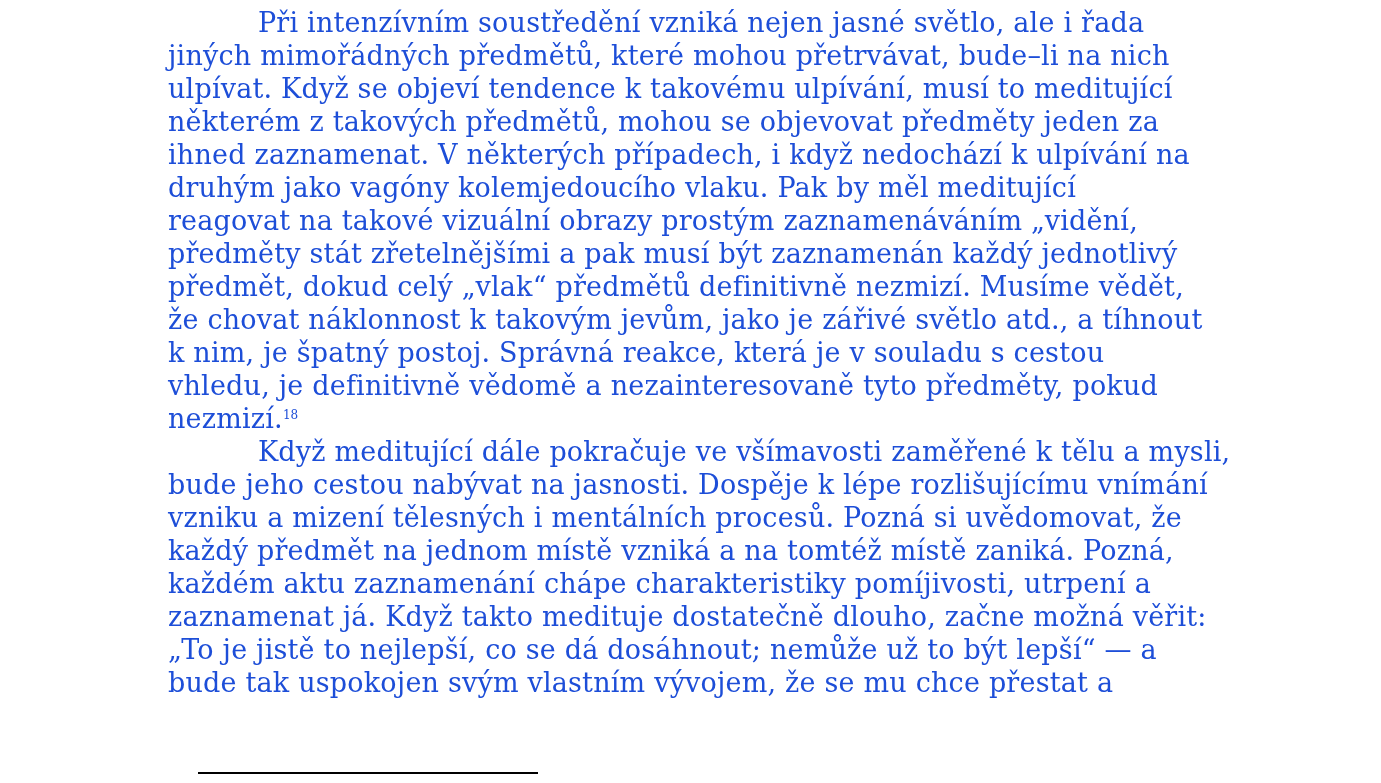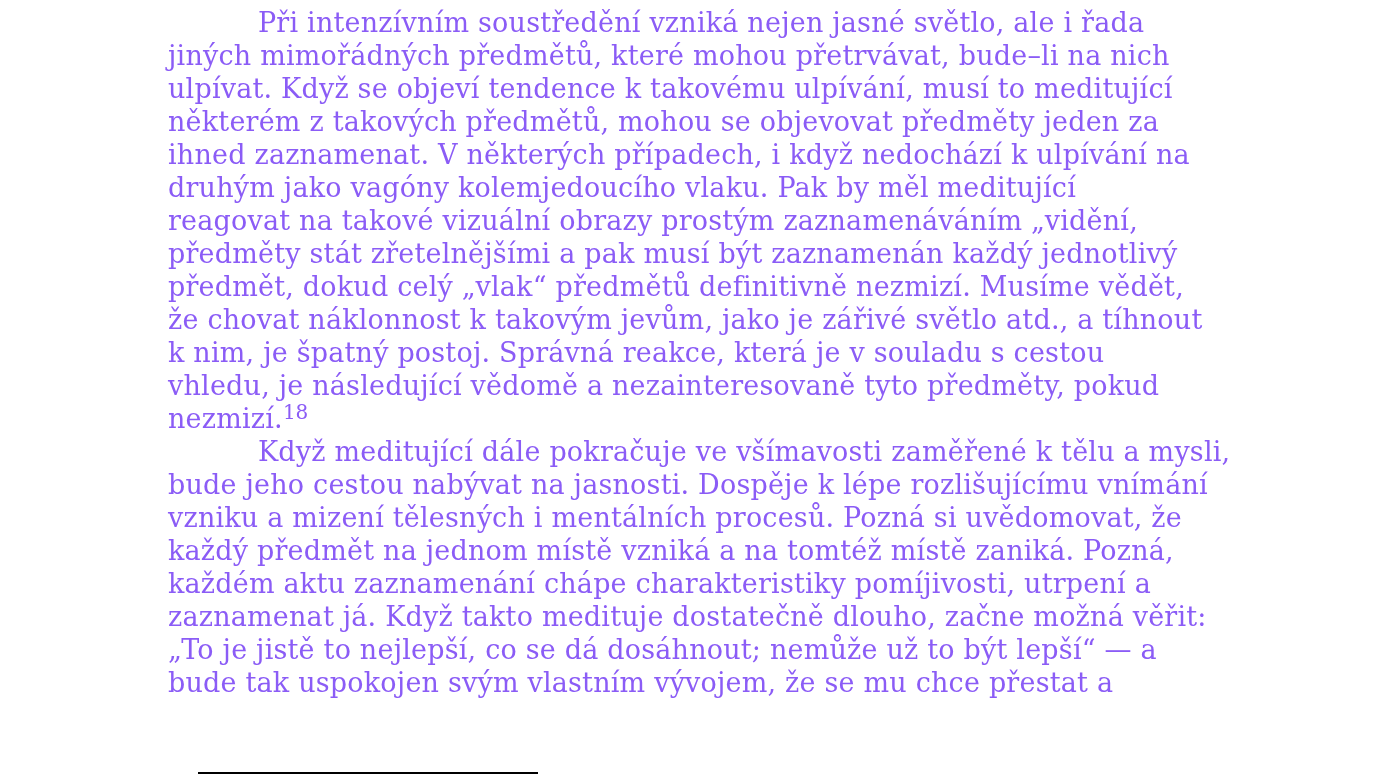--- a/index.html
+++ b/index.html
@@ -17,38 +17,38 @@
   .page {
     position: absolute;
     inset: 0;
     background: #ffffff;
   }
   .document-text {
     position: absolute;
     left: 168px;
     top: 6px;
     width: 1180px;
-    color: #8b5cf6;
+    color: #1d4ed8;
     font-size: 27px;
     line-height: 33px;
     letter-spacing: 0.2px;
   }
   .paragraph {
     margin: 0;
     padding: 0;
   }
   .text-line {
     white-space: nowrap;
     height: 33px;
   }
   .text-line.indent {
     padding-left: 90px;
   }
   .text-line sup {
-    font-size: 20px;
+    font-size: 12px;
     line-height: 0;
     vertical-align: 9px;
     letter-spacing: 0;
   }
   .footnote-separator {
     position: absolute;
     left: 198px;
     top: 772px;
     width: 340px;
     height: 2px;
@@ -65,21 +65,21 @@
         <div class="text-line">jiných mimořádných předmětů, které mohou přetrvávat, bude–li na nich</div>
         <div class="text-line">ulpívat. Když se objeví tendence k takovému ulpívání, musí to meditující</div>
         <div class="text-line">některém z takových předmětů, mohou se objevovat předměty jeden za</div>
         <div class="text-line">ihned zaznamenat. V některých případech, i když nedochází k ulpívání na</div>
         <div class="text-line">druhým jako vagóny kolemjedoucího vlaku. Pak by měl meditující</div>
         <div class="text-line">reagovat na takové vizuální obrazy prostým zaznamenáváním „vidění,</div>
         <div class="text-line">předměty stát zřetelnějšími a pak musí být zaznamenán každý jednotlivý</div>
         <div class="text-line">předmět, dokud celý „vlak“ předmětů definitivně nezmizí. Musíme vědět,</div>
         <div class="text-line">že chovat náklonnost k takovým jevům, jako je zářivé světlo atd., a tíhnout</div>
         <div class="text-line">k nim, je špatný postoj. Správná reakce, která je v souladu s cestou</div>
-        <div class="text-line">vhledu, je následující vědomě a nezainteresovaně tyto předměty, pokud</div>
+        <div class="text-line">vhledu, je definitivně vědomě a nezainteresovaně tyto předměty, pokud</div>
         <div class="text-line">nezmizí.<sup>18</sup></div>
       </div>
     <div class="paragraph">
         <div class="text-line indent">Když meditující dále pokračuje ve všímavosti zaměřené k tělu a mysli,</div>
         <div class="text-line">bude jeho cestou nabývat na jasnosti. Dospěje k lépe rozlišujícímu vnímání</div>
         <div class="text-line">vzniku a mizení tělesných i mentálních procesů. Pozná si uvědomovat, že</div>
         <div class="text-line">každý předmět na jednom místě vzniká a na tomtéž místě zaniká. Pozná,</div>
         <div class="text-line">každém aktu zaznamenání chápe charakteristiky pomíjivosti, utrpení a</div>
         <div class="text-line">zaznamenat já. Když takto medituje dostatečně dlouho, začne možná věřit:</div>
         <div class="text-line">„To je jistě to nejlepší, co se dá dosáhnout; nemůže už to být lepší“ — a</div>

